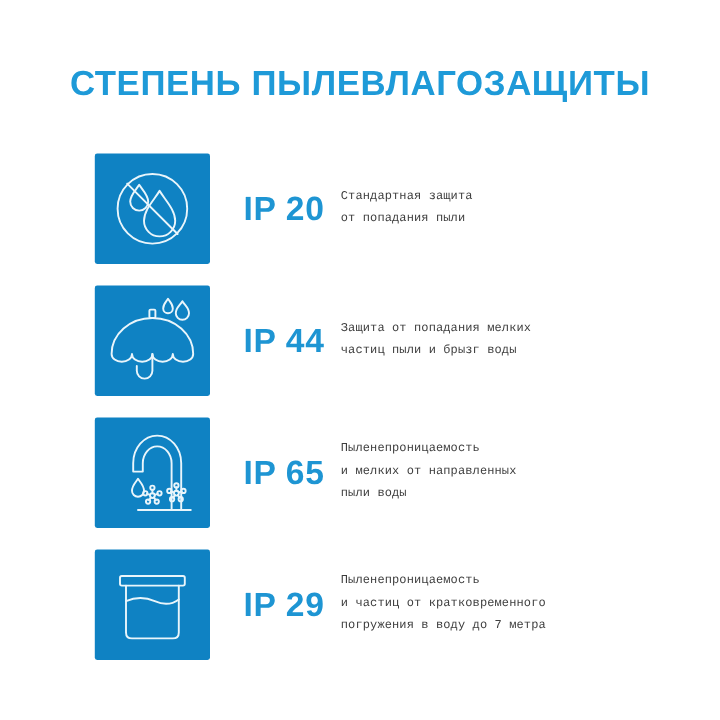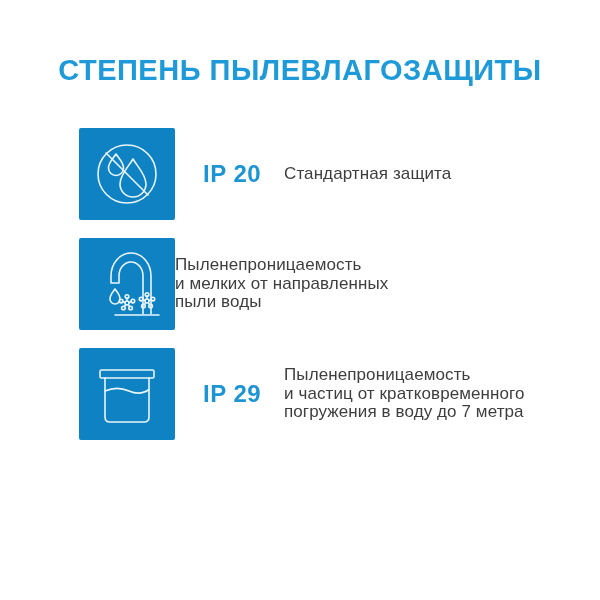--- a/index.html
+++ b/index.html
@@ -21,26 +21,26 @@
     height:92px;margin-bottom:18px;
   }
   .tile{
     flex:0 0 96px;width:96px;height:92px;
     background:#0f82c3;border-radius:2px;
     display:flex;align-items:center;justify-content:center;
   }
   .tile svg{display:block;}
   .ip{
     flex:0 0 81px;width:81px;margin-left:28px;
-    font-size:24px;font-weight:bold;letter-spacing:0.5px;
+    font-size:28px;font-weight:bold;letter-spacing:0.5px;
     color:#1e95d3;white-space:nowrap;
   }
   .desc{
-    font-size:17px;line-height:18.5px;color:#3e3e3e;
-    letter-spacing:0.1px;white-space:nowrap;
+    font-size:10px;line-height:18.5px;color:#3e3e3e;
+    letter-spacing:0.1px;white-space:nowrap;font-family:Liberation Mono, monospace;
   }
   .desc span{display:block;}
   .desc span:empty{display:none;}
 </style>
 </head>
 <body>
 
 <div class="page">
 
   <h1 class="title">СТЕПЕНЬ ПЫЛЕВЛАГОЗАЩИТЫ</h1>
@@ -52,23 +52,45 @@
         <svg width="96" height="92" viewBox="0 0 96 92" fill="none" stroke="#e9f5fb" stroke-width="1.6" stroke-linecap="round" stroke-linejoin="round">
           <circle cx="48" cy="46" r="29"></circle>
           <path d="M37,26 C39.5,30 44.5,34.5 44.5,40 A7.5,7.5 0 1 1 29.5,40 C29.5,34.5 34.5,30 37,26 Z"></path>
           <path d="M54,31 C58,38 67,46.5 67,56 A13,13 0 1 1 41,56 C41,46.5 50,38 54,31 Z"></path>
           <line x1="27" y1="25" x2="69" y2="67"></line>
         </svg>
       </div>
       <div class="ip">IP 20</div>
       <div class="desc">
         <span>Стандартная защита</span>
+        <span>от попадания пыли</span>
       </div>
     </div>
 
+    <div class="row">
+      <div class="tile">
+        <svg width="96" height="92" viewBox="0 0 96 92" fill="none" stroke="#e9f5fb" stroke-width="1.6" stroke-linecap="round" stroke-linejoin="round">
+          <rect x="45.5" y="20" width="5" height="7" rx="1"></rect>
+          <path d="M14,57 A34,30 0 0 1 82,57
+                   A8.5,6.5 0 0 1 65,57
+                   A8.5,6.5 0 0 1 48,57
+                   A8.5,6.5 0 0 1 31,57
+                   A8.5,6.5 0 0 1 14,57 Z"></path>
+          <path d="M48,57 L48,71 A6.5,6.5 0 0 1 35,71 L35,67"></path>
+          <path d="M61,11 C62.5,13.5 65,15.5 65,19 A4,4 0 1 1 57,19 C57,15.5 59.5,13.5 61,11 Z"></path>
+          <path d="M73,13 C75,16.5 78.5,18.5 78.5,23 A5.5,5.5 0 1 1 67.5,23 C67.5,18.5 71,16.5 73,13 Z"></path>
+        </svg>
+      </div>
+      <div class="ip">IP 44</div>
+      <div class="desc">
+        <span>Защита от попадания мелких</span>
+        <span>частиц пыли и брызг воды</span>
+
+      </div>
+    </div>
 
     <div class="row">
       <div class="tile">
         <svg width="96" height="92" viewBox="0 0 96 92" fill="none" stroke="#e9f5fb" stroke-width="1.6" stroke-linecap="round" stroke-linejoin="round">
           <path d="M72,76 L72,38 A20,23 0 0 0 32,38 L32,45 L40,45 L40,38 A12,14 0 0 1 64,38 L64,76"></path>
           <path d="M36,51 C37.5,53.5 41,56.5 41,61 A5,5 0 1 1 31,61 C31,56.5 34.5,53.5 36,51 Z"></path>
           <line x1="36" y1="77" x2="80" y2="77"></line>
           <g>
             <circle cx="48" cy="65" r="2"></circle>
             <line x1="48" y1="63" x2="48" y2="60"></line>
@@ -90,20 +112,21 @@
               <circle cx="62.1" cy="61.1" r="1.8"></circle>
             <line x1="66.8" y1="64.6" x2="65.2" y2="66.8"></line>
               <circle cx="64.4" cy="68" r="1.8"></circle>
             <line x1="69.2" y1="64.6" x2="70.8" y2="66.8"></line>
               <circle cx="71.6" cy="68" r="1.8"></circle>
             <line x1="69.9" y1="62.4" x2="72.5" y2="61.5"></line>
               <circle cx="73.9" cy="61.1" r="1.8"></circle>
           </g>
         </svg>
       </div>
+      <div class="ip">IP 65</div>
       <div class="desc">
         <span>Пыленепроницаемость</span>
         <span>и мелких от направленных</span>
         <span>пыли воды</span>
       </div>
     </div>
 
     <div class="row">
       <div class="tile">
         <svg width="96" height="92" viewBox="0 0 96 92" fill="none" stroke="#e9f5fb" stroke-width="1.6" stroke-linecap="round" stroke-linejoin="round">

